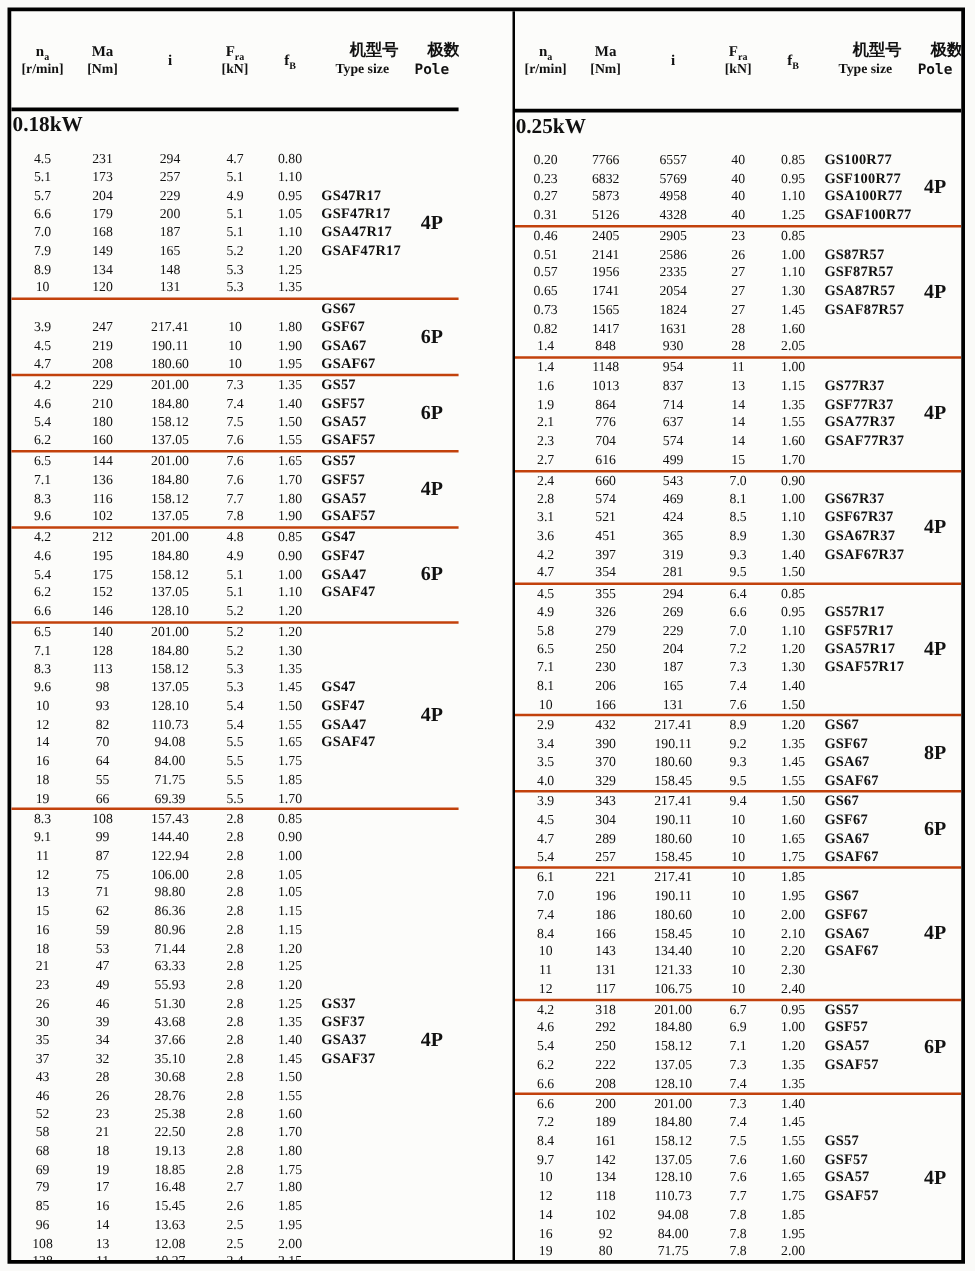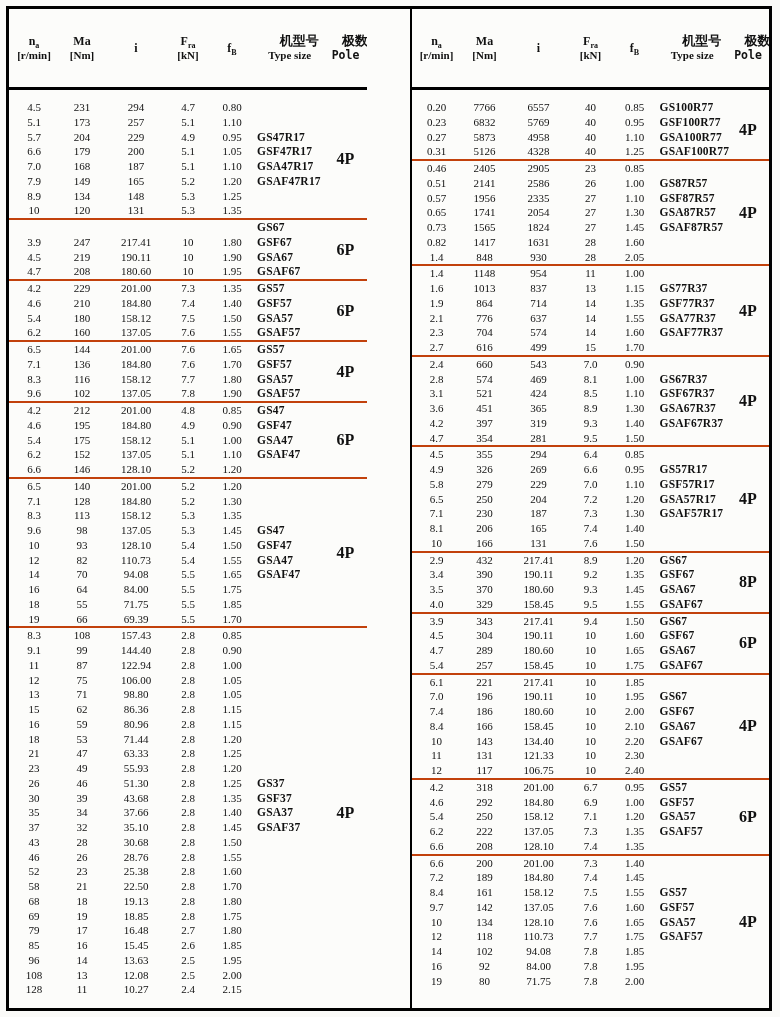--- a/index.html
+++ b/index.html
@@ -73,20 +73,21 @@
         </div>
         <div class="hcell col-type">
           <span class="main">机型号</span>
           <span class="unit">Type size</span>
         </div>
         <div class="hcell col-pole">
           <span class="main">极数</span>
           <span class="unit">Pole</span>
         </div>
       </div>
+    <div class="section-title">0.18kW</div>
     <div class="groups">
         <div class="group">
           <div class="row">
             <div class="cell">4.5</div>
             <div class="cell">231</div>
             <div class="cell">294</div>
             <div class="cell">4.7</div>
             <div class="cell">0.80</div>
             <div class="cell type"></div>
             <div class="cell"></div>
@@ -666,20 +667,21 @@
         </div>
         <div class="hcell col-type">
           <span class="main">机型号</span>
           <span class="unit">Type size</span>
         </div>
         <div class="hcell col-pole">
           <span class="main">极数</span>
           <span class="unit">Pole</span>
         </div>
       </div>
+    <div class="section-title">0.25kW</div>
     <div class="groups">
         <div class="group">
           <div class="row">
             <div class="cell">0.20</div>
             <div class="cell">7766</div>
             <div class="cell">6557</div>
             <div class="cell">40</div>
             <div class="cell">0.85</div>
             <div class="cell type">GS100R77</div>
             <div class="cell"></div>

